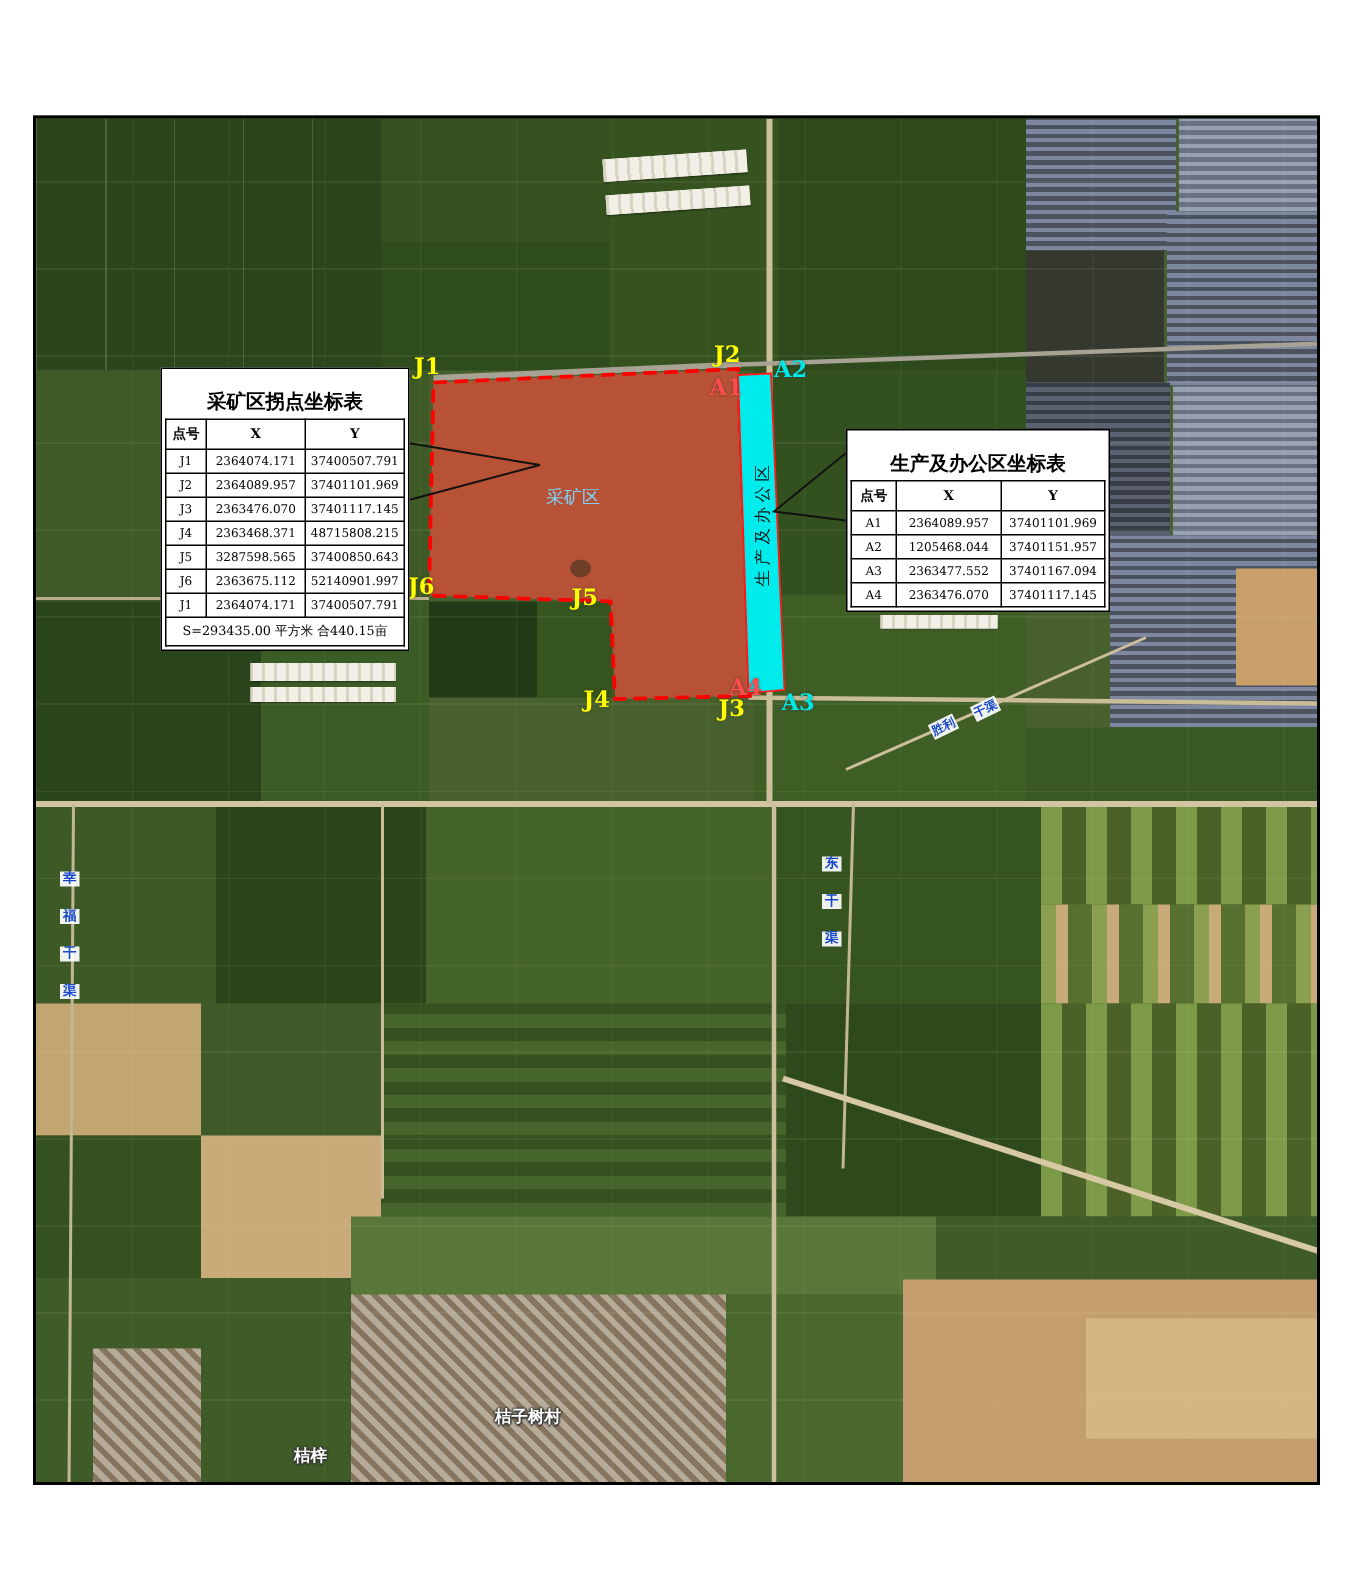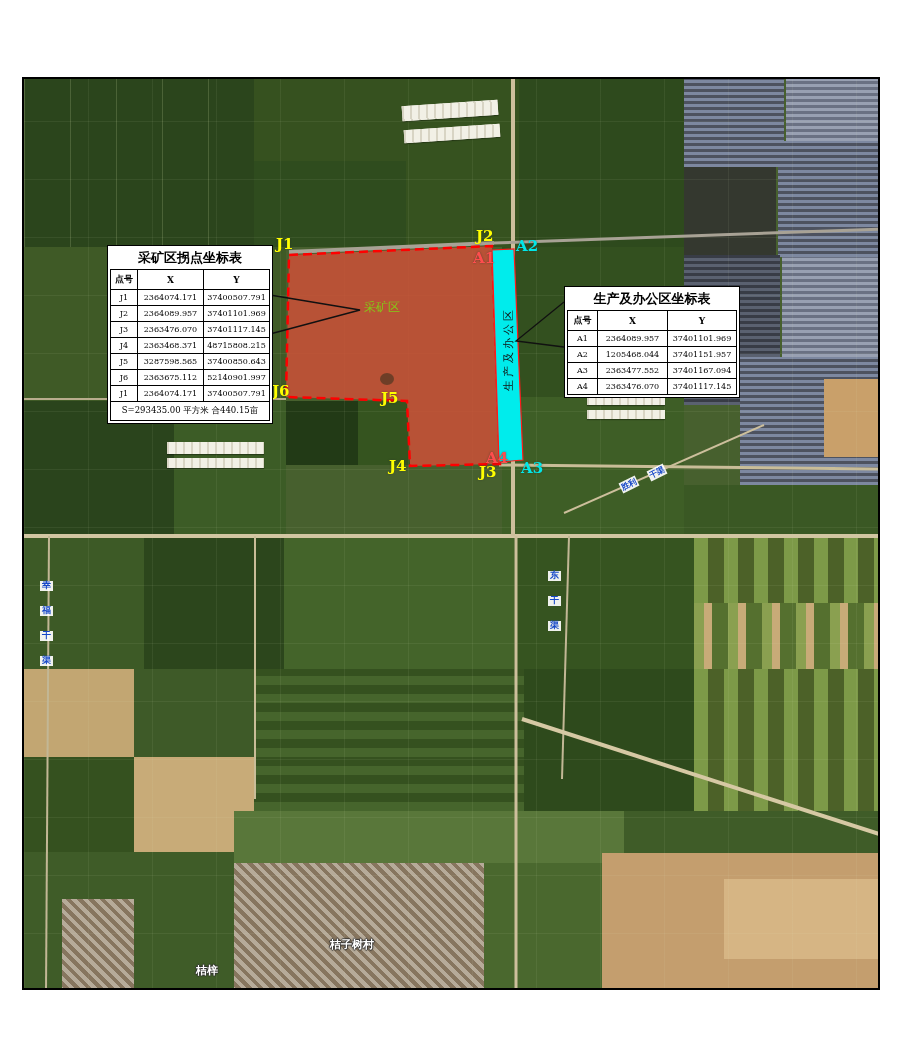--- a/index.html
+++ b/index.html
@@ -19,31 +19,31 @@
   .fieldlines{position:absolute;left:0;top:0;width:858px;height:913px;pointer-events:none;
      background-image:repeating-linear-gradient(0deg,rgba(225,235,195,.07) 0 1px,transparent 1px 58px),
                       repeating-linear-gradient(90deg,rgba(225,235,195,.07) 0 1px,transparent 1px 64px);}
   .shed{position:absolute;background:#eceadf;
      background-image:repeating-linear-gradient(90deg,#d8d4c4 0 2px,#f2f0e6 2px 8px);
      box-shadow:0 1px 1px rgba(0,0,0,.35);}
   svg.overlay{position:absolute;left:0;top:0;}
   .vlabel{position:absolute;font:bold 15px "DejaVu Serif",serif;line-height:1;
      text-shadow:0 0 2px rgba(50,50,50,.65);}
   .yellow{color:#ffff00}.cyanc{color:#00e8e8}.redc{color:#ff4d4d}
-  .area-label{position:absolute;font:12px "Liberation Serif",serif;color:#84cc16;line-height:1;white-space:nowrap;}
+  .area-label{position:absolute;font:12px "Liberation Serif",serif;color:#7dd3fc;line-height:1;white-space:nowrap;margin-top:24px;}
   .strip-label{position:absolute;font:11px "Liberation Serif",serif;color:#111;letter-spacing:3px;
      white-space:nowrap;transform:rotate(-90deg);transform-origin:left top;}
   .canal{position:absolute;}
   .canal-char{display:block;font:bold 9px "Liberation Sans",sans-serif;color:#1547c8;
      background:rgba(255,255,255,.92);padding:0 1px;margin-bottom:15px;width:11px;text-align:center;line-height:1.1;}
   .canal-diag{position:absolute;font:bold 8px "Liberation Sans",sans-serif;color:#1547c8;
      background:rgba(255,255,255,.92);padding:0 1px;white-space:nowrap;}
   .village{position:absolute;font:bold 11px "Liberation Sans",sans-serif;color:#fff;white-space:nowrap;
      text-shadow:-1px 0 1px #333,1px 0 1px #333,0 -1px 1px #333,0 1px 1px #333;}
-  .coord-table{position:absolute;background:#fff;border:1px solid #000;padding:1px 2px 2px 2px;box-sizing:border-box;}
+  .coord-table{position:absolute;background:#fff;border:1px solid #000;padding:11px 2px 2px 2px;box-sizing:border-box;}
   .t-title{text-align:center;font:bold 13px "Liberation Serif",serif;padding:2px 0 2px;color:#000;white-space:nowrap;}
   .coord-table table{border-collapse:collapse;width:100%;table-layout:fixed;}
   .coord-table th,.coord-table td{border:1px solid #000;font:8px "DejaVu Serif",serif;
      text-align:center;padding:3px 0;color:#000;white-space:nowrap;overflow:hidden;}
   .coord-table th{font-weight:bold;font-size:9px;}
   .t-footer{font-size:8.5px !important;text-align:center !important;}
   .mining-table{left:83px;top:166px;width:166px;}
   .office-table{left:540px;top:185px;width:176px;margin-top:22px;}
 </style>
 </head>

